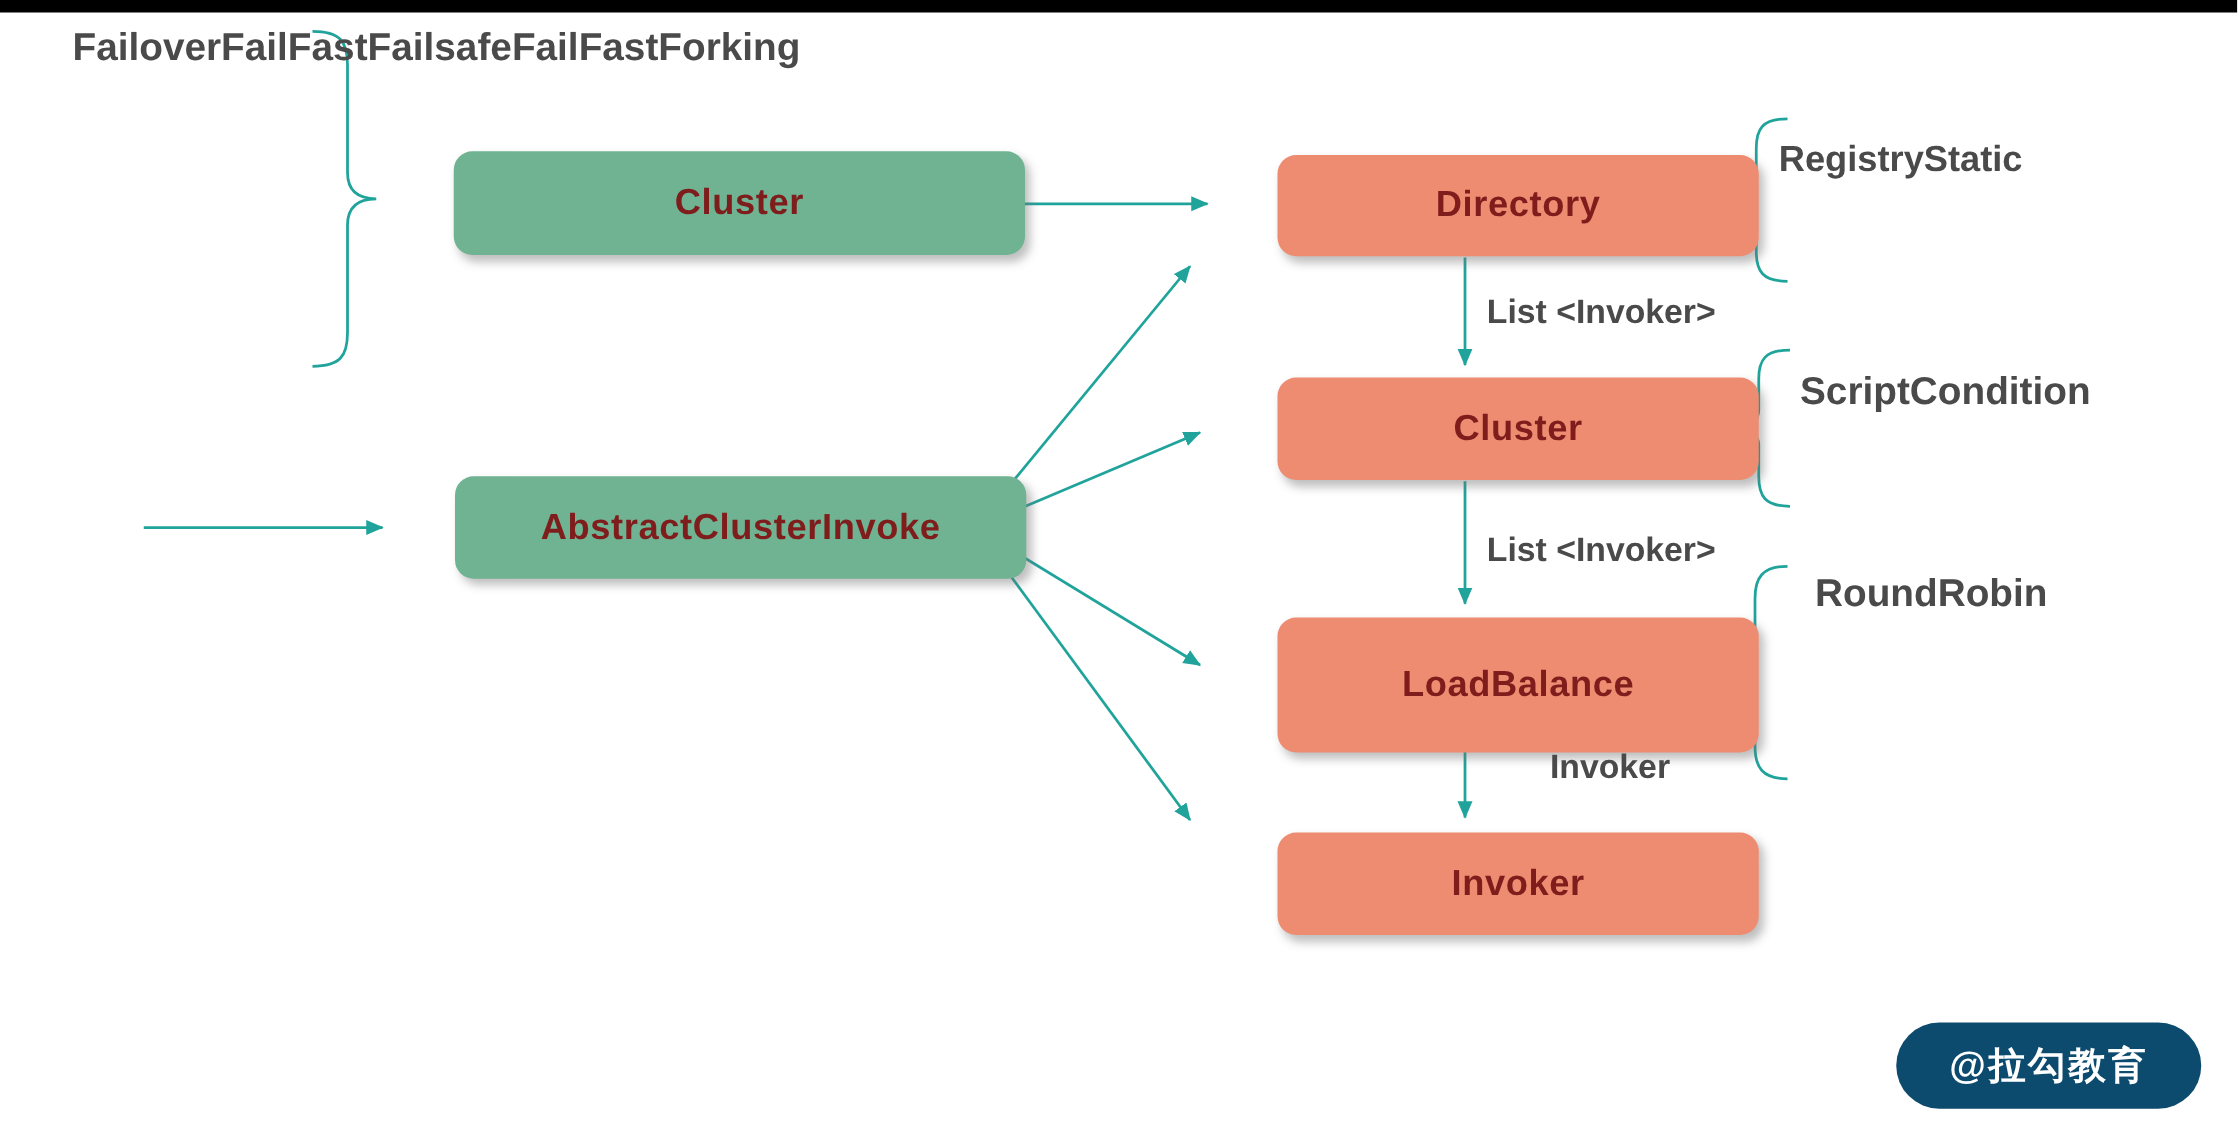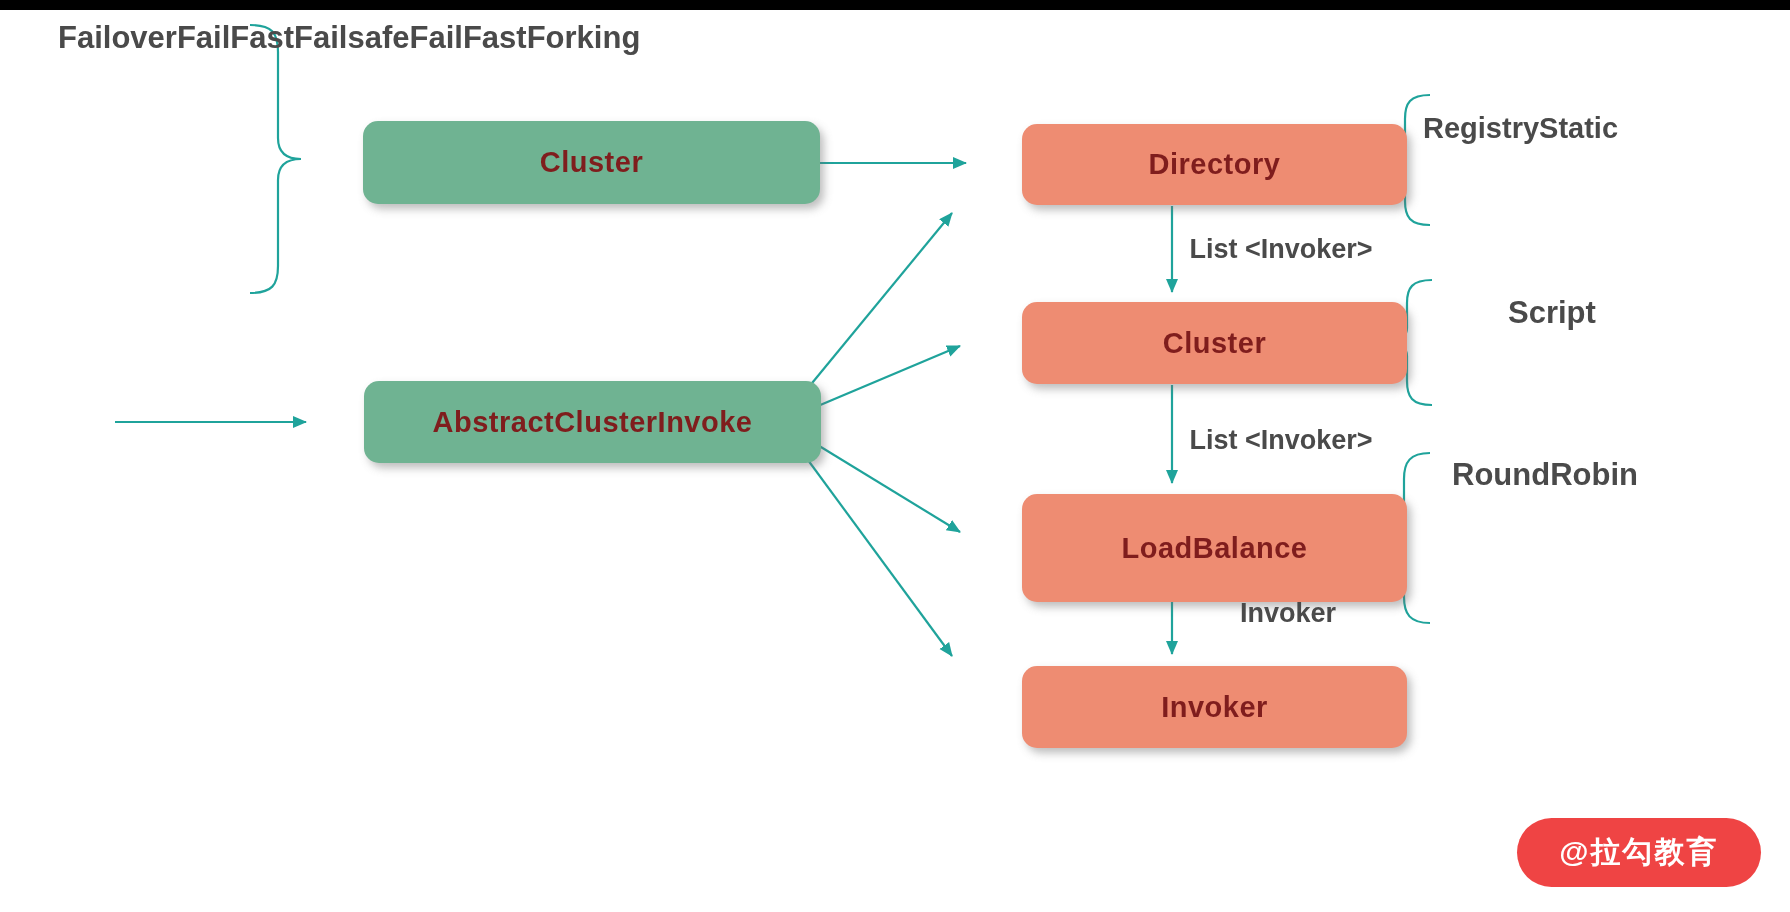--- a/index.html
+++ b/index.html
@@ -32,38 +32,38 @@
     text-align:center;
   }
   .side-list .li{display:block;}
 
   .strategies{left:58px;top:9px;width:200px;font-size:31px;}
   .strategies .li{height:58.5px;line-height:58.5px;}
 
   .dir-types{left:1423px;top:96px;width:200px;font-size:29px;}
   .dir-types .li{height:65px;line-height:65px;}
 
-  .router-types{left:1508px;top:281px;width:212px;font-size:31px;}
+  .router-types{left:1440px;top:281px;width:212px;font-size:31px;}
   .router-types .li{height:64px;line-height:64px;}
 
   .lb-types{left:1452px;top:442px;width:222px;font-size:31px;}
   .lb-types .li{height:66px;line-height:66px;}
 
   .edge-label{
     position:absolute;
     color:#4A4A4A;font-weight:600;font-size:27px;
     width:200px;text-align:center;height:32px;line-height:32px;
   }
   .el-1{left:1181px;top:233px;}
   .el-2{left:1181px;top:424px;}
   .el-3{left:1188px;top:597px;}
 
   .watermark{
     position:absolute;left:1517px;top:818px;width:244px;height:69px;
-    background:#ef4444;border-radius:35px;
+    background:#0c4a6e;border-radius:35px;
     display:flex;align-items:center;justify-content:center;
     color:#FFFFFF;font-size:30px;font-weight:600;letter-spacing:2px;
   }
 </style>
 </head>
 <body>
 
 <div id="stage">
 
   <div class="topbar"></div>
@@ -119,20 +119,21 @@
   <div class="edge-label el-2">List &lt;Invoker&gt;</div>
   <div class="edge-label el-3">Invoker</div>
 
   <div class="side-list dir-types">
     <span class="li">Registry</span>
     <span class="li">Static</span>
   </div>
 
   <div class="side-list router-types">
     <span class="li">Script</span>
+    <span class="li">Condition</span>
   </div>
 
   <div class="side-list lb-types">
     <span class="li">RoundRobin</span>
   </div>
 
   <div class="watermark">@拉勾教育</div>
 
 </div>
 

